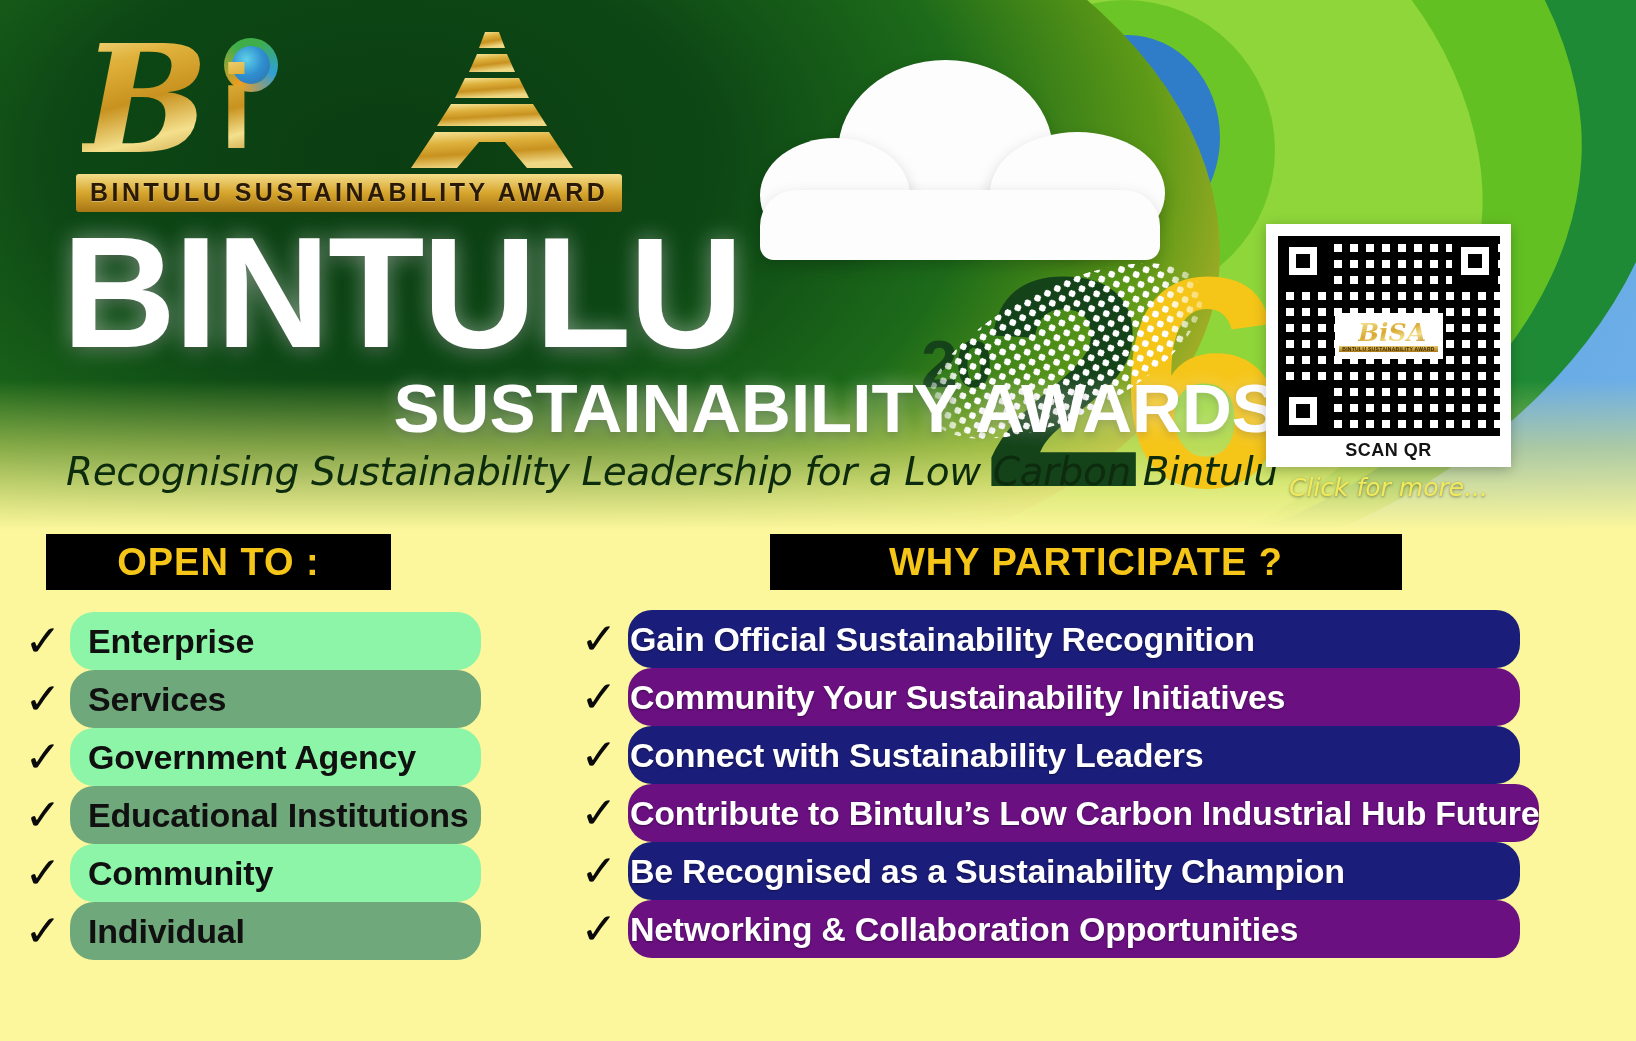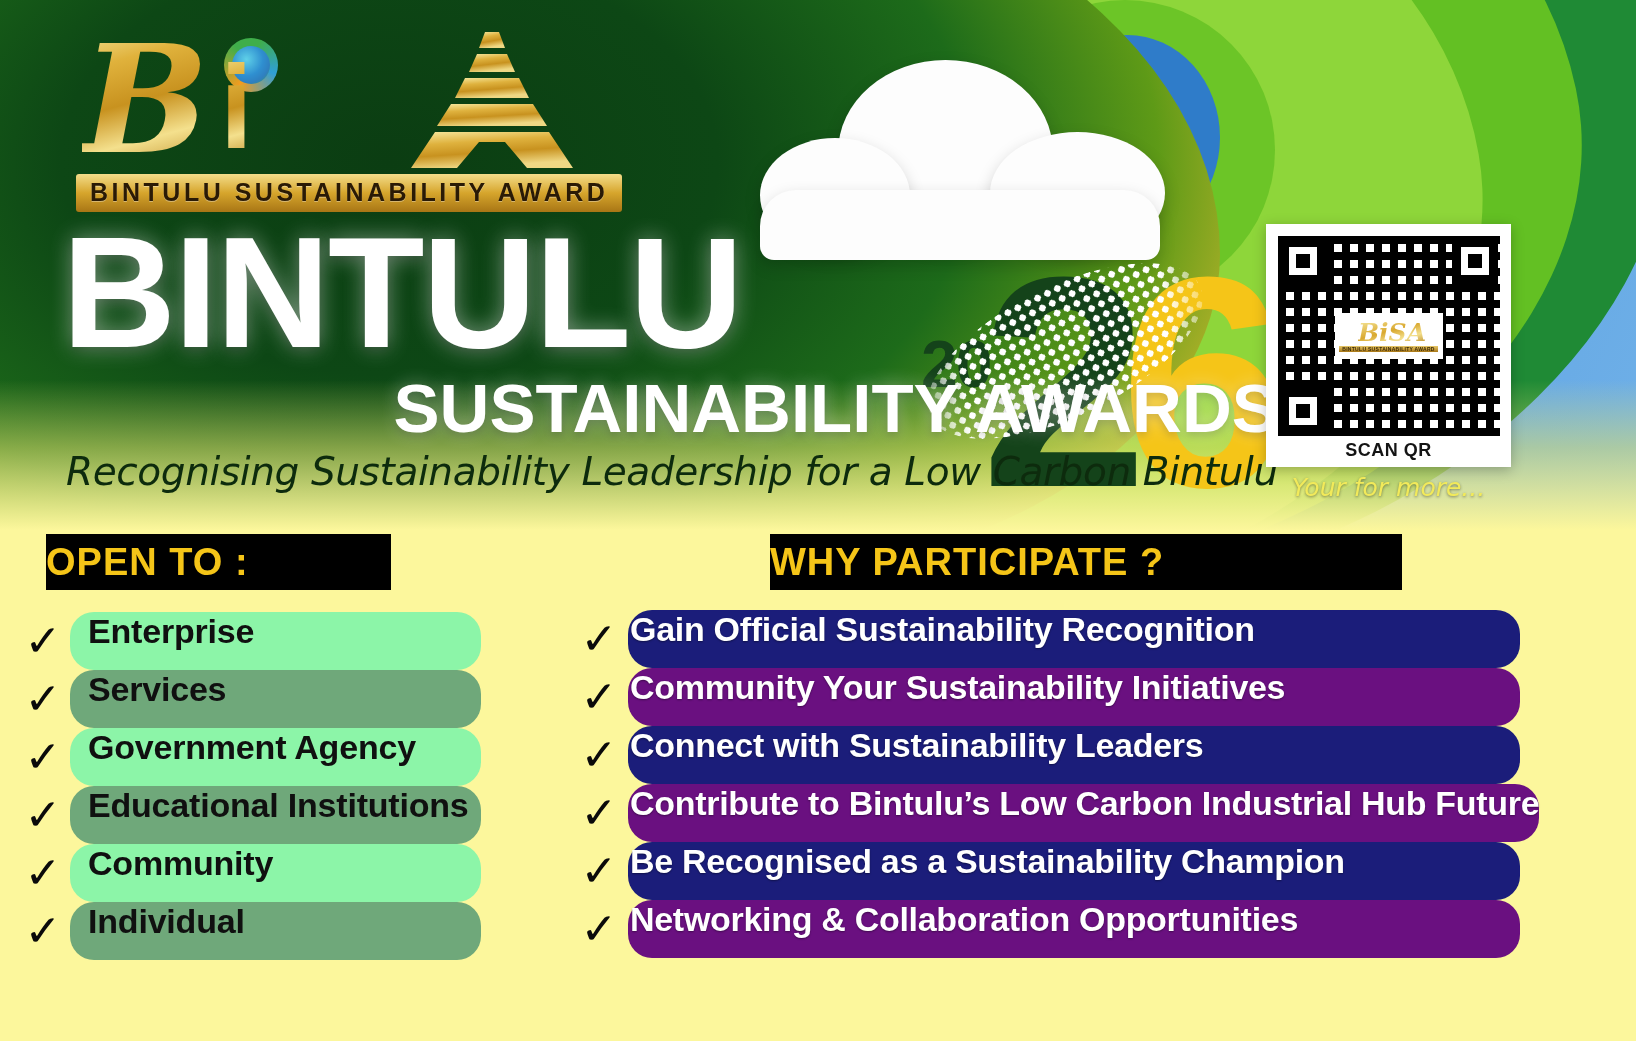--- a/index.html
+++ b/index.html
@@ -336,21 +336,21 @@
     margin-top: 6px;
     text-shadow: 0 1px 3px rgba(0,0,0,0.45);
   }
 
   
   .sec-header {
     position: absolute;
     background: #000000;
     display: flex;
     align-items: center;
-    justify-content: flex-start;
+    justify-content: center;
     z-index: 9;
   }
   .sec-header span {
     font-family: "Liberation Sans", sans-serif;
     font-weight: bold;
     color: #F5C518;
     letter-spacing: 1px;
   }
   #hdr-open {
     left: 46px; top: 534px;
@@ -384,21 +384,21 @@
     font-size: 44px;
     font-family: "DejaVu Sans", sans-serif;
     line-height: 1;
   }
   #list-open .check { width: 54px; }
   #list-why  .check { width: 58px; }
 
   .bar {
     flex: 1 1 auto;
     display: flex;
-    align-items: flex-start;
+    align-items: center;
     box-sizing: border-box;
     border-radius: 24px;
   }
   
   #list-open .row { margin-bottom: 0px; }
   #list-open .bar {
     height: 58px;
     padding-left: 18px;
   }
   #list-open .bar.tone-a { background: #8CF5A8; }
@@ -498,21 +498,21 @@
         <span class="qr-finder qr-f-tl"></span>
         <span class="qr-finder qr-f-tr"></span>
         <span class="qr-finder qr-f-bl"></span>
         <span class="qr-center">
           <span class="qr-center-logo">BiSA</span>
           <span class="qr-center-tag">BINTULU SUSTAINABILITY AWARD</span>
         </span>
       </div>
       <div class="qr-label">SCAN QR</div>
     </div>
-    <div class="qr-click">Your for more...</div>
+    <div class="qr-click">Click for more...</div>
   </div>
 
   <div class="sec-header" id="hdr-open">
     <span>OPEN TO :</span>
   </div>
   <div class="sec-header" id="hdr-why">
     <span>WHY PARTICIPATE ?</span>
   </div>
 
   <div class="list" id="list-open">

